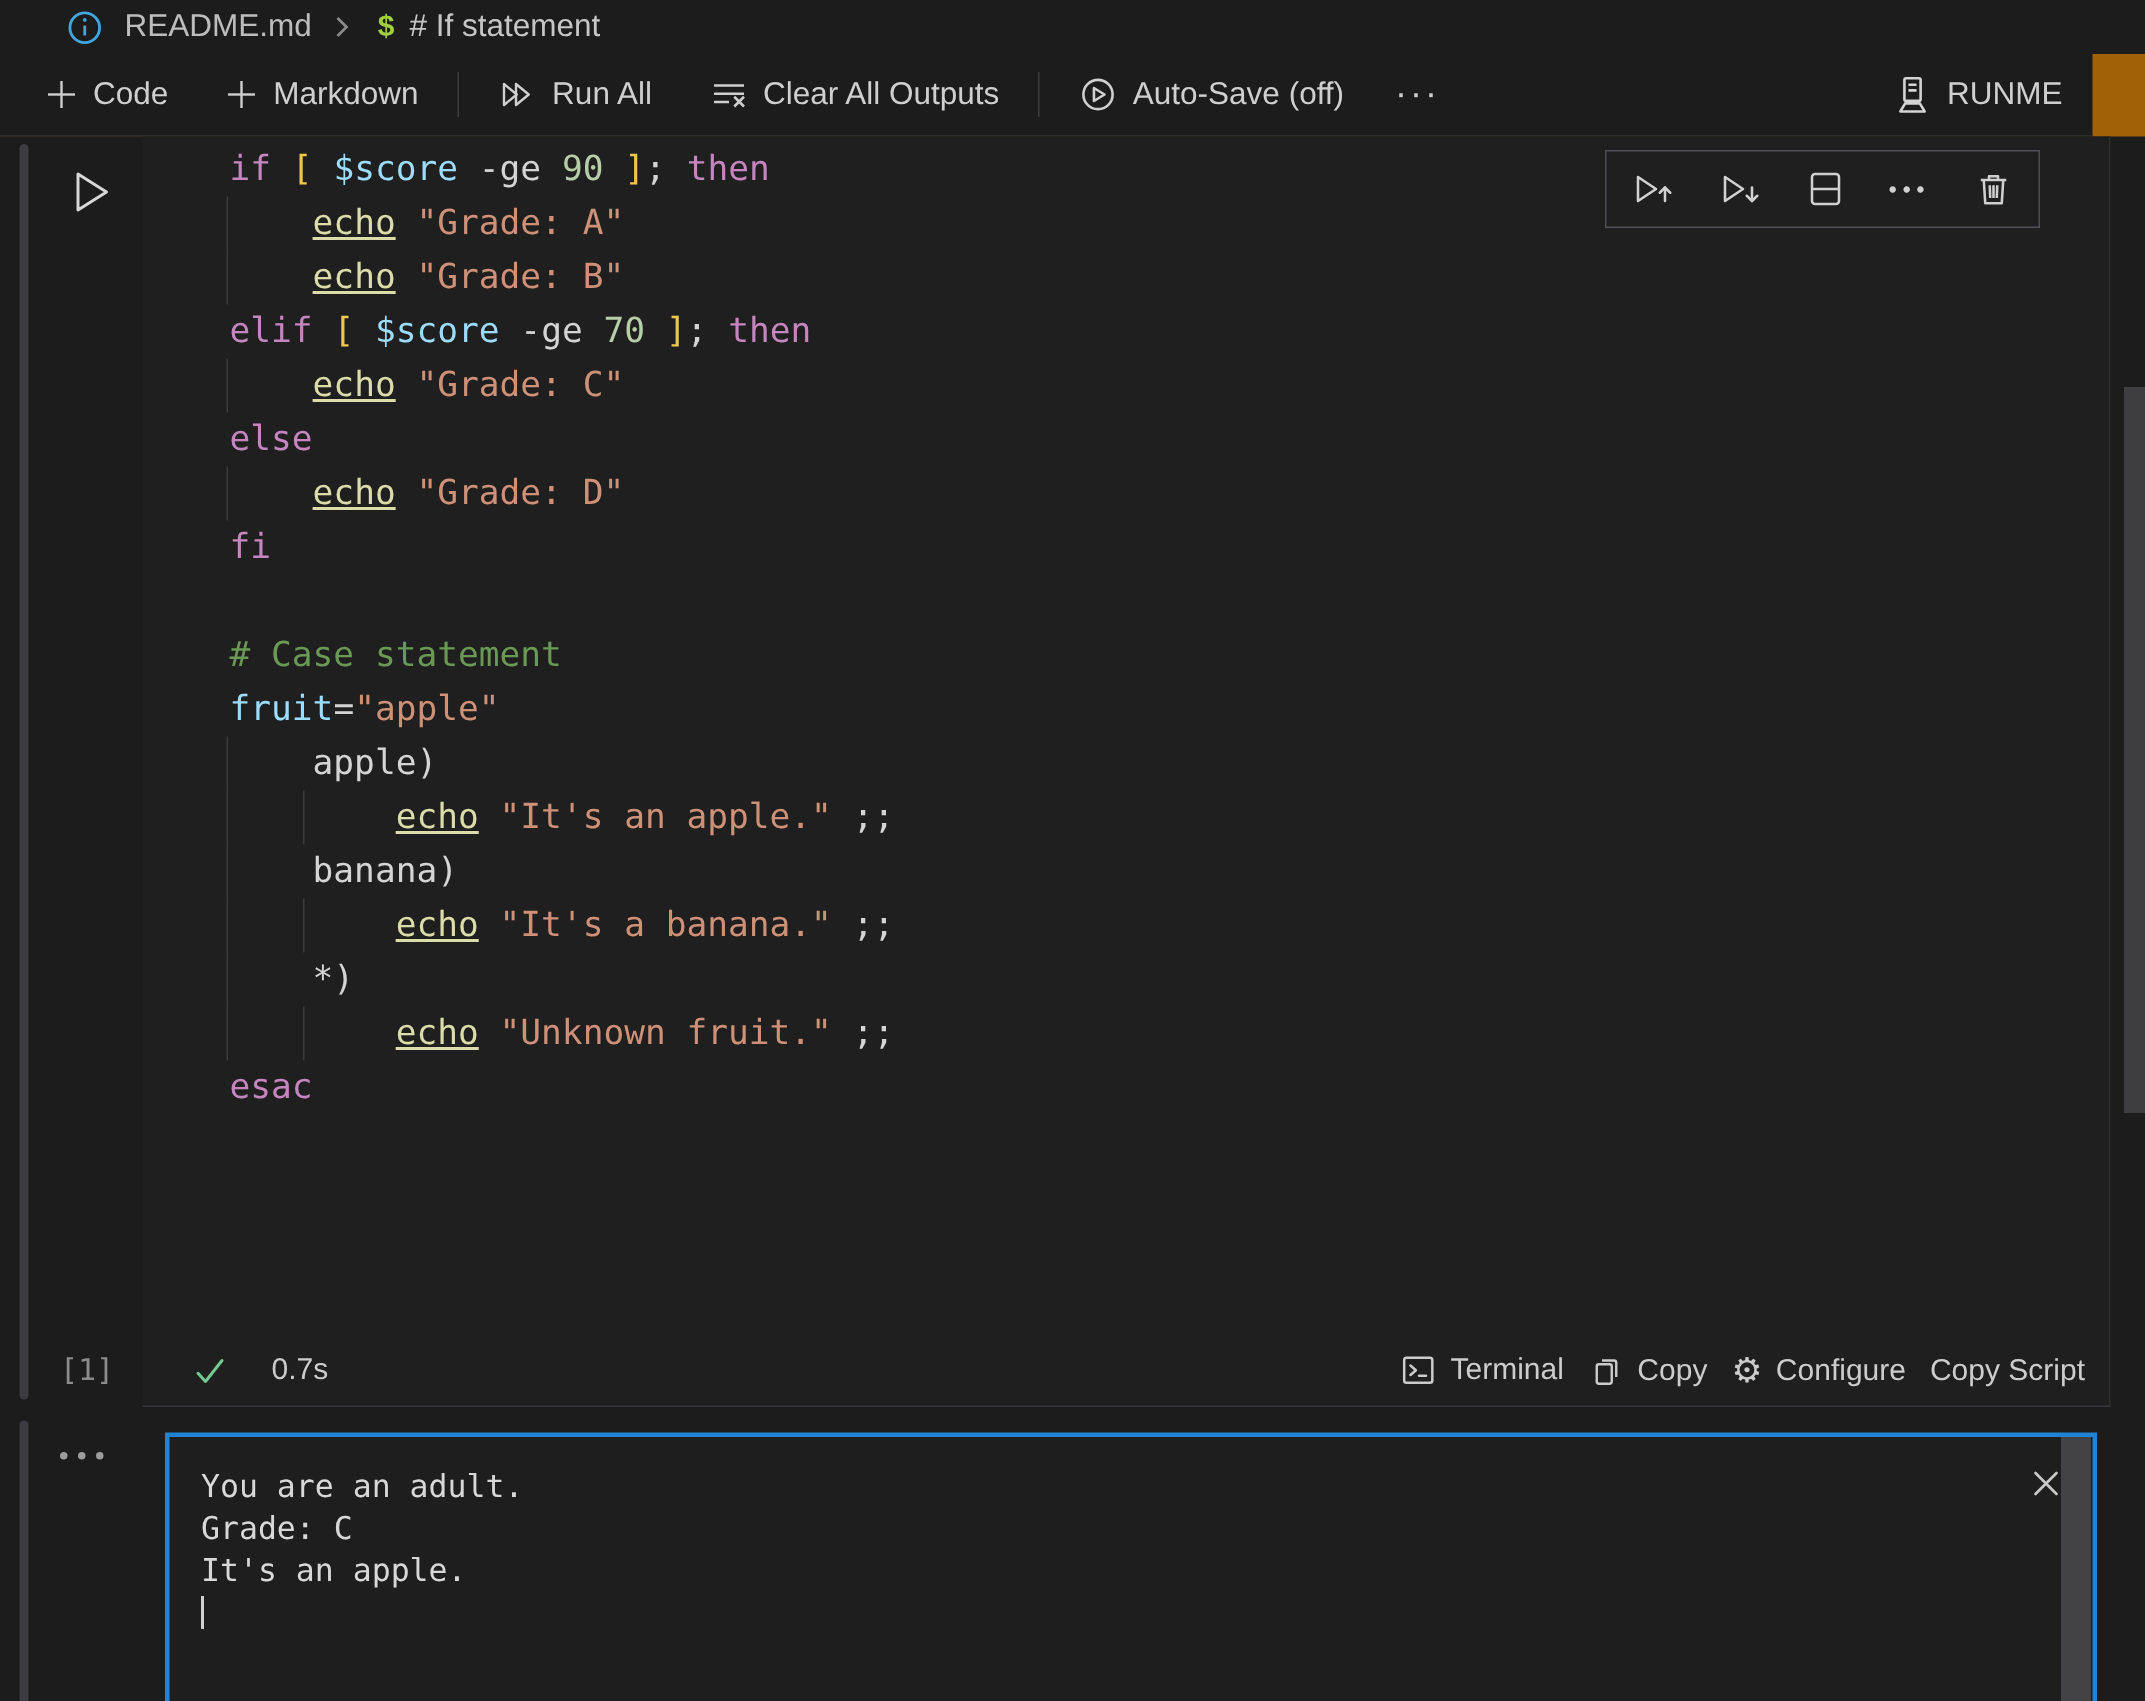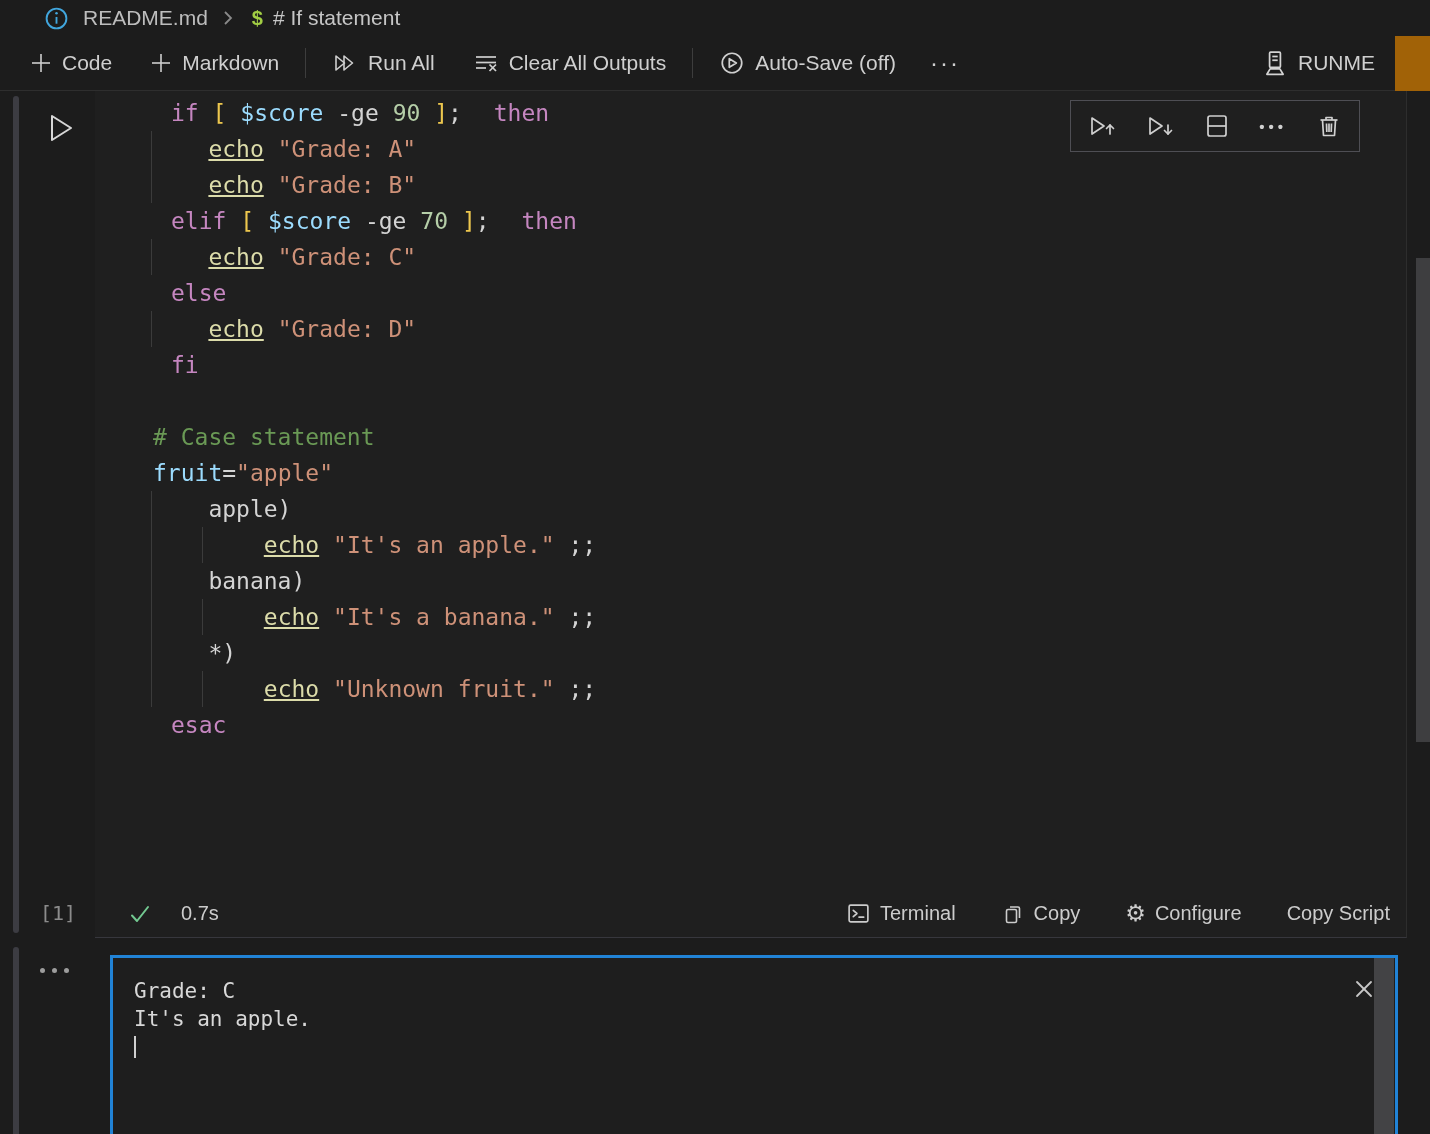--- a/index.html
+++ b/index.html
@@ -34,32 +34,32 @@
   .focus-seg{position:absolute;left:13px;width:6px;border-radius:3px;background:#3c3c42;}
   .seg1{top:5px;height:837px;}
   .seg2{top:856px;height:200px;}
   .run-cell{position:absolute;left:44px;top:18px;width:34px;height:38px;background:none;border:none;cursor:pointer;}
 
   .cell{position:absolute;left:95px;top:0;width:1312px;height:847px;background:#1f1f1f;border-right:1px solid #2d2d2d;border-bottom:1px solid #37373d;}
   .code{padding-top:4px;}
   .code-line{position:relative;height:36px;line-height:36px;padding-left:58px;white-space:pre;font-family:"DejaVu Sans Mono",monospace;font-size:23px;color:var(--c-plain);}
   .guide{position:absolute;top:0;bottom:0;width:1px;background:#3b3b3b;}
   .g0{left:56px;} .g1{left:107px;}
-  .tk-kw{color:var(--c-keyword);margin-left:18px;} .tk-fn{color:var(--c-function);text-decoration:underline;}
+  .tk-kw{color:var(--c-keyword);} .tk-fn{color:var(--c-function);text-decoration:underline;}
   .tk-str{color:var(--c-string);} .tk-num{color:var(--c-number);}
   .tk-var{color:var(--c-variable);} .tk-br{color:var(--c-bracket);}
   .tk-pl{color:var(--c-plain);} .tk-cm{color:var(--c-comment);}
 
   .cell-toolbar{position:absolute;right:46px;top:9px;height:52px;display:flex;align-items:center;gap:28px;padding:0 16px;background:#1f1f1f;border:1px solid #4e4e54;}
   .ct-btn{background:none;border:none;cursor:pointer;display:flex;align-items:center;}
   .ct-dots{color:#d0d0d0;font-size:15px;letter-spacing:4px;font-weight:700;}
 
   .cell-statusbar{position:absolute;left:0;right:0;bottom:0;height:47px;display:flex;align-items:center;justify-content:space-between;padding:0 16px 0 32px;font-size:20px;}
   .sb-left{display:flex;align-items:center;gap:28px;}
-  .sb-right{display:flex;align-items:center;gap:45px;}
+  .sb-right{display:flex;align-items:flex-end;gap:16px;}
   .sb-item{display:flex;align-items:center;gap:9px;background:none;border:none;color:#cccccc;font-size:20px;font-family:inherit;cursor:pointer;}
   .sb-time{color:#cccccc;}
   .gear-glyph{font-size:23px;line-height:1;color:#cccccc;font-family:"DejaVu Sans",sans-serif;}
 
   .exec-count{position:absolute;left:40px;top:810px;font-family:"DejaVu Sans Mono",monospace;font-size:20px;color:#8b8b8b;}
   .output-menu{position:absolute;left:36px;top:873px;display:flex;gap:7px;background:none;border:none;cursor:pointer;padding:4px;}
   .output-menu i{width:5px;height:5px;border-radius:50%;background:#9d9d9d;display:block;}
 
   
   .output-box{position:absolute;left:110px;top:864px;width:1288px;height:185px;background:#1e1e1e;border:3px solid var(--c-focus-border);}
@@ -273,20 +273,21 @@
     <div class="exec-count">[1]</div>
 
     <button class="output-menu">
         <i></i>
         <i></i>
         <i></i>
       </button>
 
     <div class="output-box">
       <div class="out-text" id="output-lines">
+          <div class="out-line">You are an adult.</div>
           <div class="out-line">Grade: C</div>
           <div class="out-line">It's an apple.</div>
           <div class="out-line"><span class="cursor"></span></div>
         </div>
       <button class="out-close">
         <svg width="28" height="28" viewBox="0 0 28 28" stroke="#c8c8c8" stroke-width="1.8" stroke-linecap="round">
           <line x1="7" y1="7" x2="21" y2="21"></line>
             <line x1="21" y1="7" x2="7" y2="21"></line>
         </svg>
       </button>

